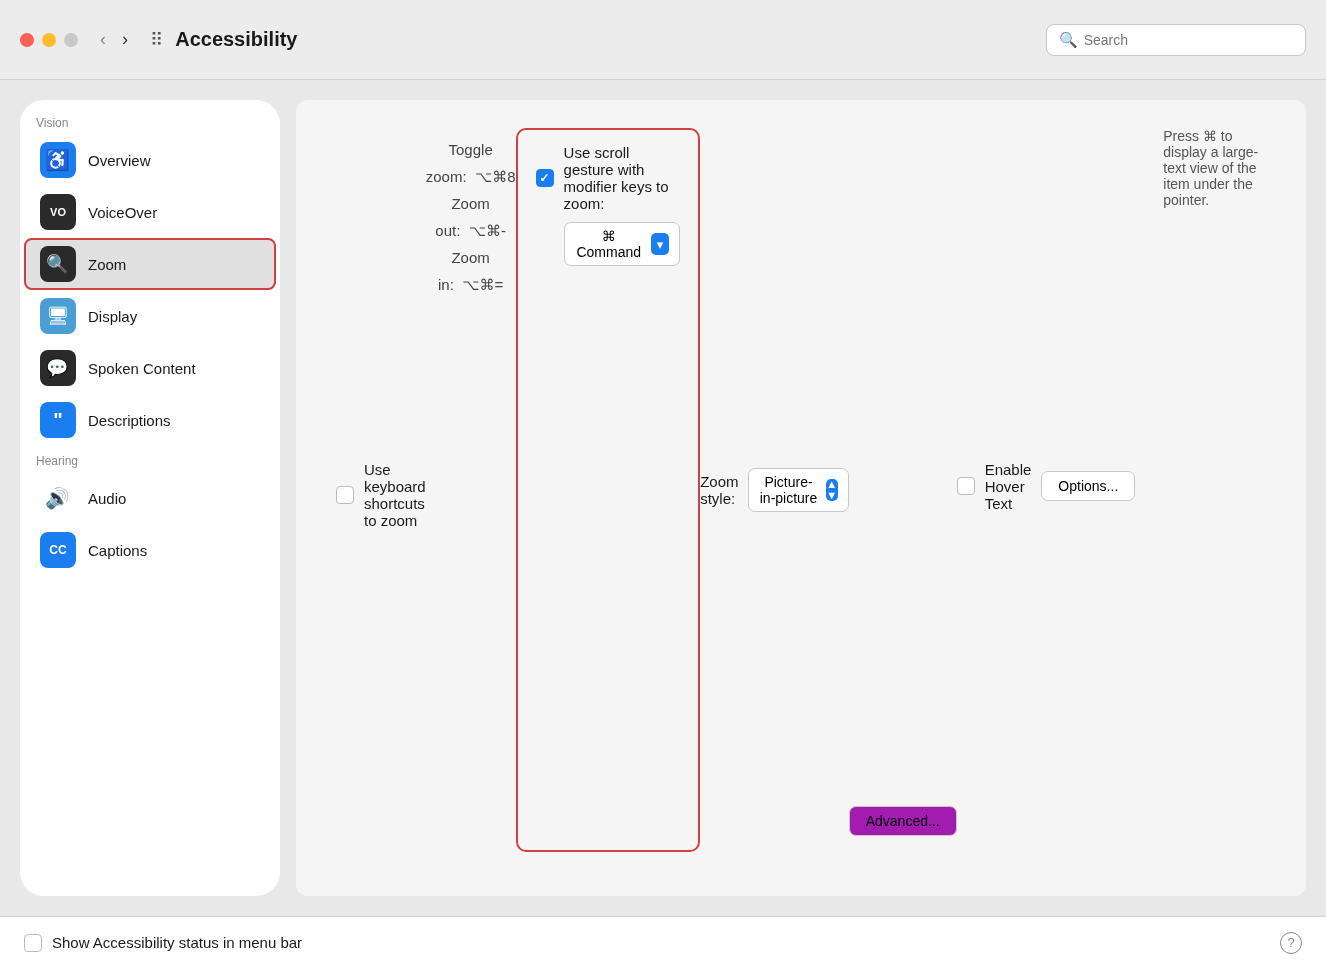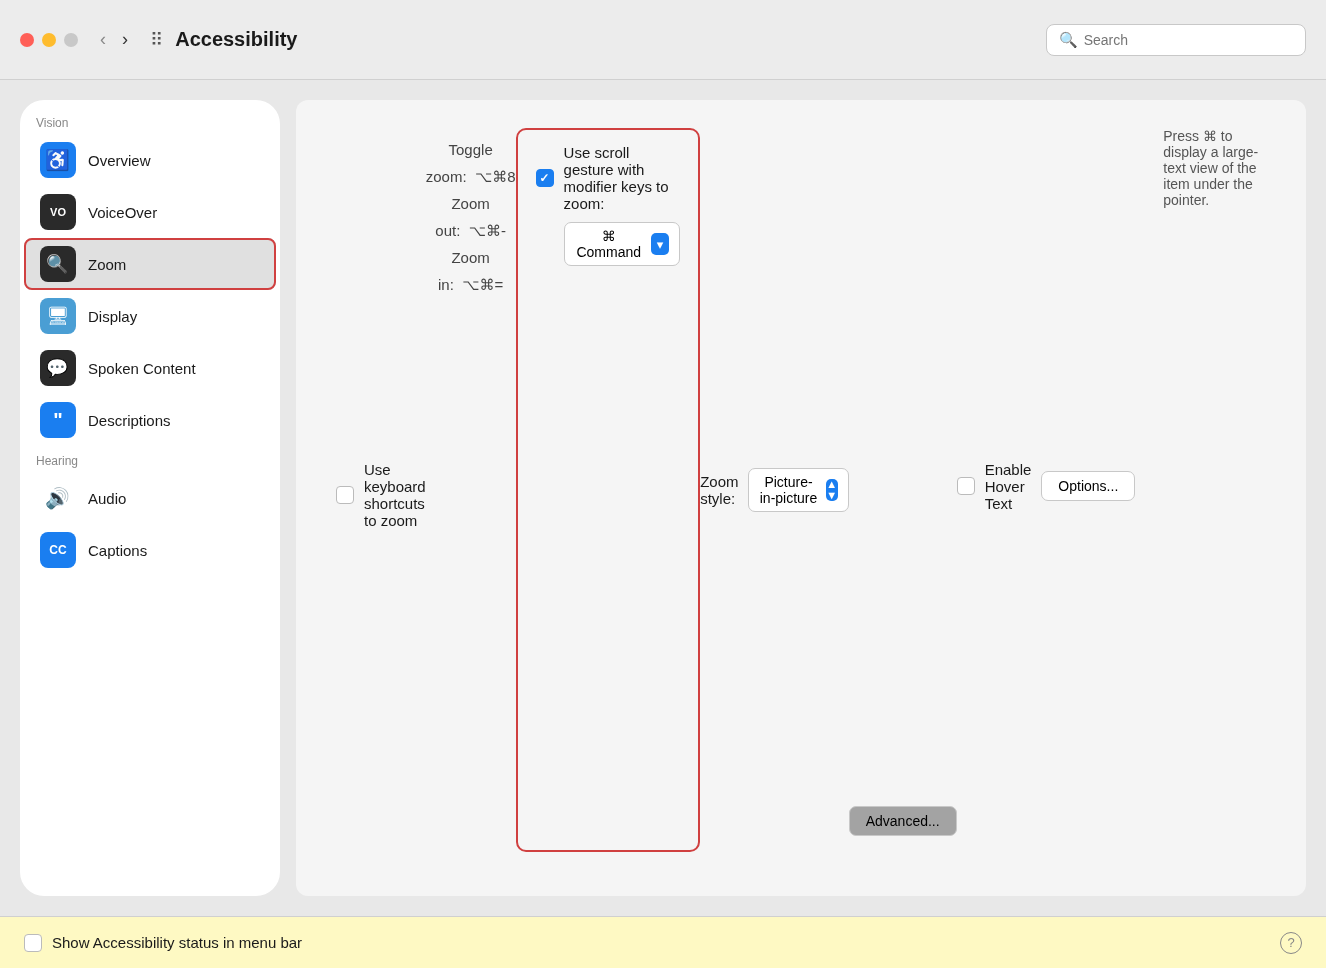--- a/index.html
+++ b/index.html
@@ -288,21 +288,21 @@
       display: flex;
       align-items: center;
       justify-content: center;
       font-size: 11px;
       flex-direction: column;
       line-height: 1;
     }
 
     .advanced-btn {
       align-self: flex-end;
-      background: #a3a3a3;
+      background: #a21caf;
       border: 1px solid #c8c8c8;
       border-radius: 7px;
       padding: 6px 16px;
       font-size: 14px;
       cursor: pointer;
       margin-bottom: 16px;
     }
 
     .divider {
       border: none;
@@ -328,21 +328,21 @@
     }
 
     .hover-text-desc {
       font-size: 14px;
       color: #555;
       margin-left: 28px;
     }
 
     
     .bottom-bar {
-      background: #fef9c3;
+      background: #ffffff;
       border-top: 1px solid #d0d0d0;
       height: 52px;
       display: flex;
       align-items: center;
       padding: 0 24px;
       flex-shrink: 0;
     }
     .show-status-row {
       display: flex;
       align-items: center;

